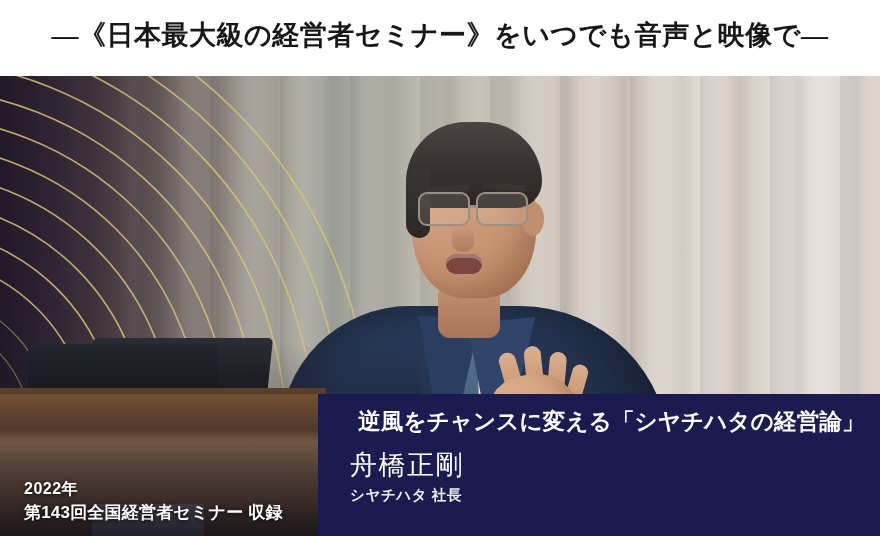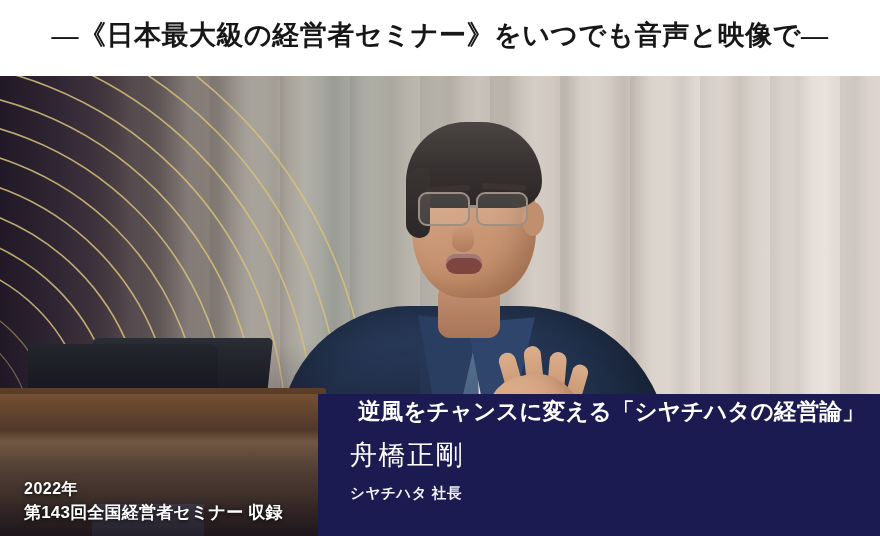--- a/index.html
+++ b/index.html
@@ -263,21 +263,21 @@
   }
   .stamp-year { font-size:16px; font-weight:700; line-height:1.5; letter-spacing:.5px; }
   .stamp-sub  { font-size:17px; font-weight:700; line-height:1.45; letter-spacing:.2px; white-space:nowrap;text-align:center; }
 
   
   .title-panel {
     position:absolute; left:318px; top:394px;
     width:562px; height:142px;
     background:#1b1b51;
     z-index:35;
-    padding:6px 0 0 32px;
+    padding:16px 0 0 32px;
   }
   .panel-heading {
     color:#ffffff;
     font-size:22.5px;
     font-weight:700;
     letter-spacing:.2px;
     white-space:nowrap;
     line-height:1.1;
     margin-left:8px;
   }
@@ -289,21 +289,21 @@
     letter-spacing:1.5px;
     line-height:1.1;
     margin-top:16px;
   }
   .panel-role {
     color:#f2f2f6;
     font-size:14.5px;
     font-weight:700;
     letter-spacing:.6px;
     line-height:1.2;
-    margin-top:15px;
+    margin-top:7px;
   }
 </style>
 </head>
 <body>
 
 <div class="frame">
 
   <div class="header-band">
     <div class="header-title">—《日本最大級の経営者セミナー》をいつでも音声と映像で—</div>
   </div>

